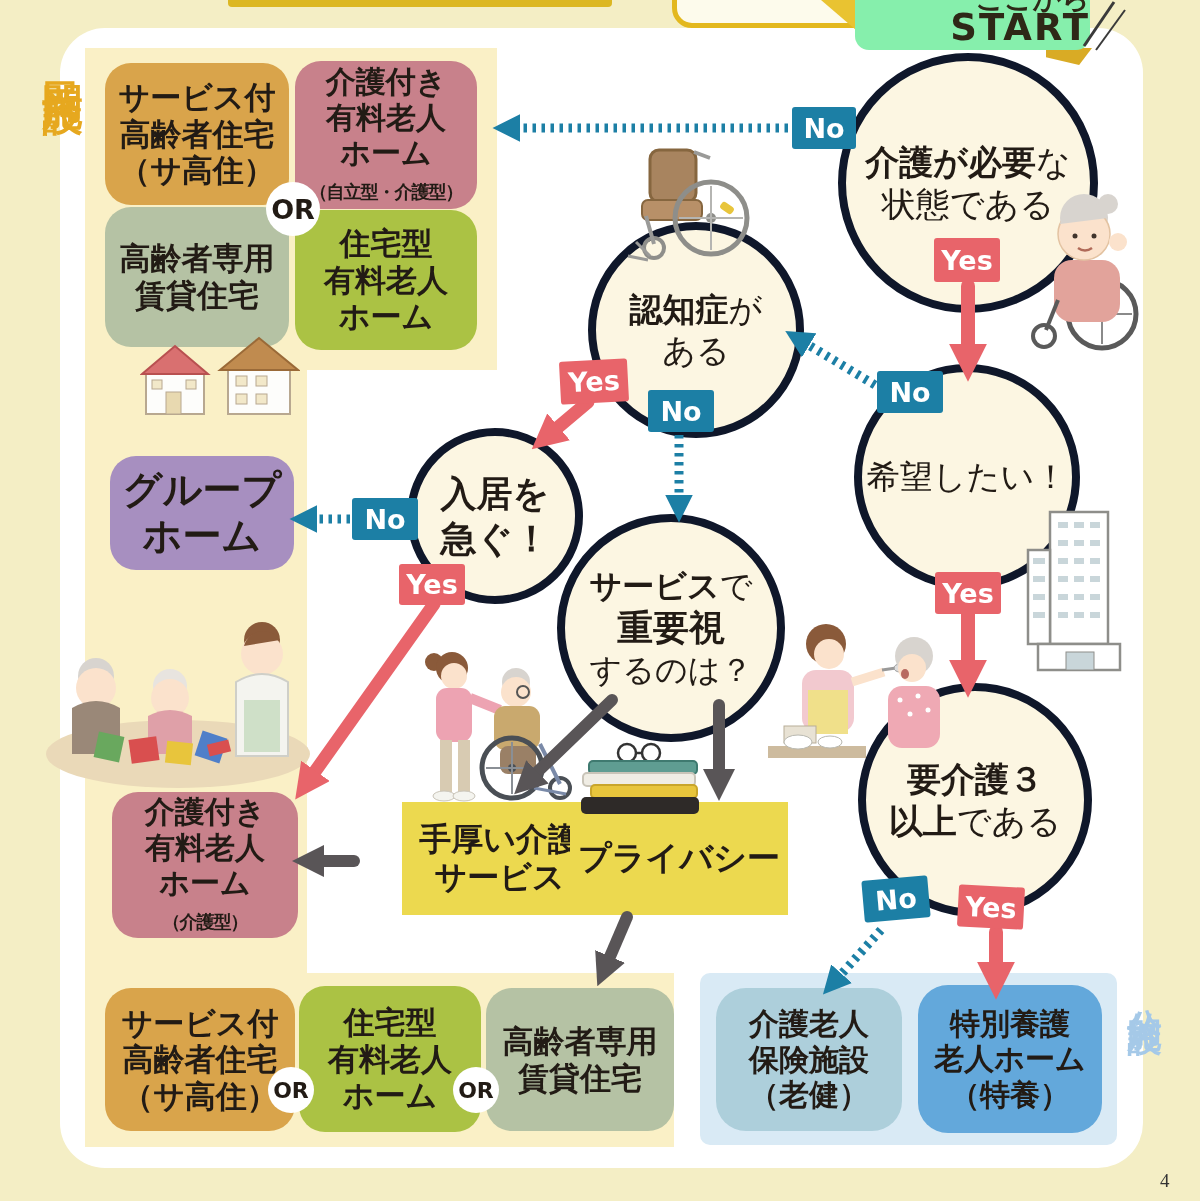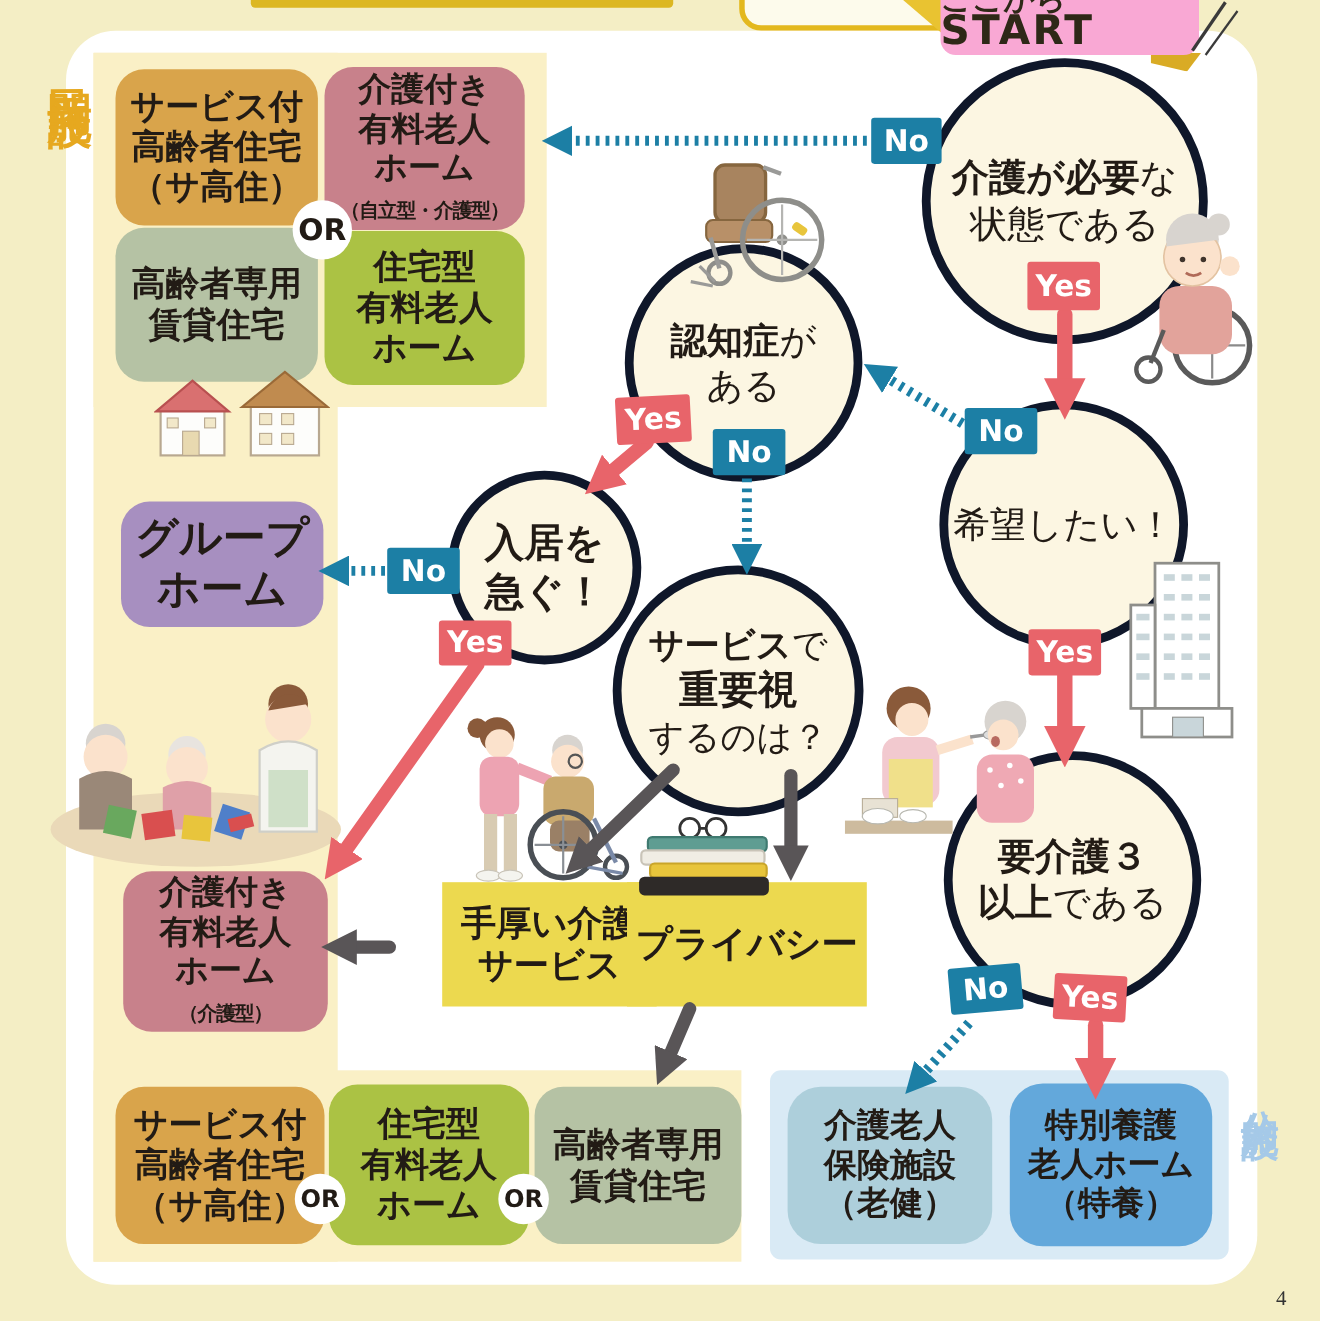--- a/index.html
+++ b/index.html
@@ -13,21 +13,21 @@
   .box{position:absolute;border-radius:26px;display:flex;flex-direction:column;justify-content:center;align-items:center;text-align:center;color:#221b15;font-size:31px;line-height:1.18;z-index:2;box-sizing:border-box;}
   .box.sq{border-radius:0;}
   .circle{position:absolute;border-radius:50%;background:#fcf6e2;border:8px solid #0f172a;display:flex;flex-direction:column;justify-content:center;align-items:center;text-align:left;color:#221b15;z-index:2;box-sizing:border-box;line-height:1.25;}
   .b{font-weight:bold;}
   .sm{font-size:0.60em;letter-spacing:-1px;}
   .lg{font-size:1.12em;}
   .tag{position:absolute;color:#ffffff;font-weight:bold;font-size:27px;display:flex;align-items:center;justify-content:center;z-index:5;border-radius:3px;}
   .tag.no{background:#1c7fa5;}
   .tag.yes{background:#e8646a;}
   .orc{position:absolute;background:#ffffff;border-radius:50%;display:flex;align-items:center;justify-content:center;font-weight:bold;color:#221b15;z-index:3;}
-  .start{position:absolute;left:855px;top:0;width:235px;height:50px;background:#f9a8d4;border-radius:0 0 14px 14px;z-index:2;text-align:left;color:#2e2817;}
+  .start{position:absolute;left:855px;top:0;width:235px;height:50px;background:#86efac;border-radius:0 0 14px 14px;z-index:2;text-align:right;color:#2e2817;}
   .start .tagline{position:absolute;top:-20px;left:0;width:100%;font-weight:bold;font-size:28px;}
   .start .title{position:absolute;top:6px;left:0;width:100%;font-weight:bold;font-size:37px;letter-spacing:2px;}
   .start-tail{position:absolute;left:821px;top:0;width:0;height:0;border-right:35px solid #e9c331;border-bottom:30px solid transparent;z-index:2;}
   .start-fold{position:absolute;left:1046px;top:48px;width:46px;height:17px;background:#d9ab25;clip-path:polygon(0 0,100% 0,72% 100%,0 55%);z-index:2;}
   .banner-line{position:absolute;left:228px;top:0;width:384px;height:7px;background:#dcb722;border-radius:0 0 4px 4px;z-index:2;}
   .banner-cut{position:absolute;left:672px;top:-58px;width:260px;height:76px;background:#fdfbec;border:5px solid #e3b81e;border-radius:20px;z-index:1;}
   .arrows{position:absolute;left:0;top:0;z-index:4;pointer-events:none;}
   .illus{position:absolute;z-index:3;}
   .pagenum{position:absolute;left:1160px;top:1170px;font-family:"Liberation Serif","DejaVu Serif",serif;font-size:19px;color:#333;z-index:2;}
 </style>
@@ -123,21 +123,21 @@
   <div class="box" style="left:918px;top:985px;width:184px;height:148px;background:#63a8db;border-radius:30px;font-size:30px;">
       <div><span class="b">特別養護</span></div>
       <div><span class="b">老人ホーム</span></div>
       <div><span class="b">（特養）</span></div>
     </div>
 
   <div class="circle" style="left:838px;top:53px;width:260px;height:260px;font-size:34px;">
       <div><span class="b">介護が必要</span><span>な</span></div>
       <div><span>状態である</span></div>
     </div>
-  <div class="circle" style="left:568px;top:222px;width:216px;height:216px;font-size:33px;">
+  <div class="circle" style="left:588px;top:222px;width:216px;height:216px;font-size:33px;">
       <div><span class="b">認知症</span><span>が</span></div>
       <div><span>ある</span></div>
     </div>
   <div class="circle" style="left:854px;top:364px;width:226px;height:226px;font-size:33px;">
       <div><span>希望したい！</span></div>
     </div>
   <div class="circle" style="left:407px;top:428px;width:176px;height:176px;font-size:36px;">
       <div><span class="b">入居を</span></div>
       <div><span class="b">急ぐ！</span></div>
     </div>

